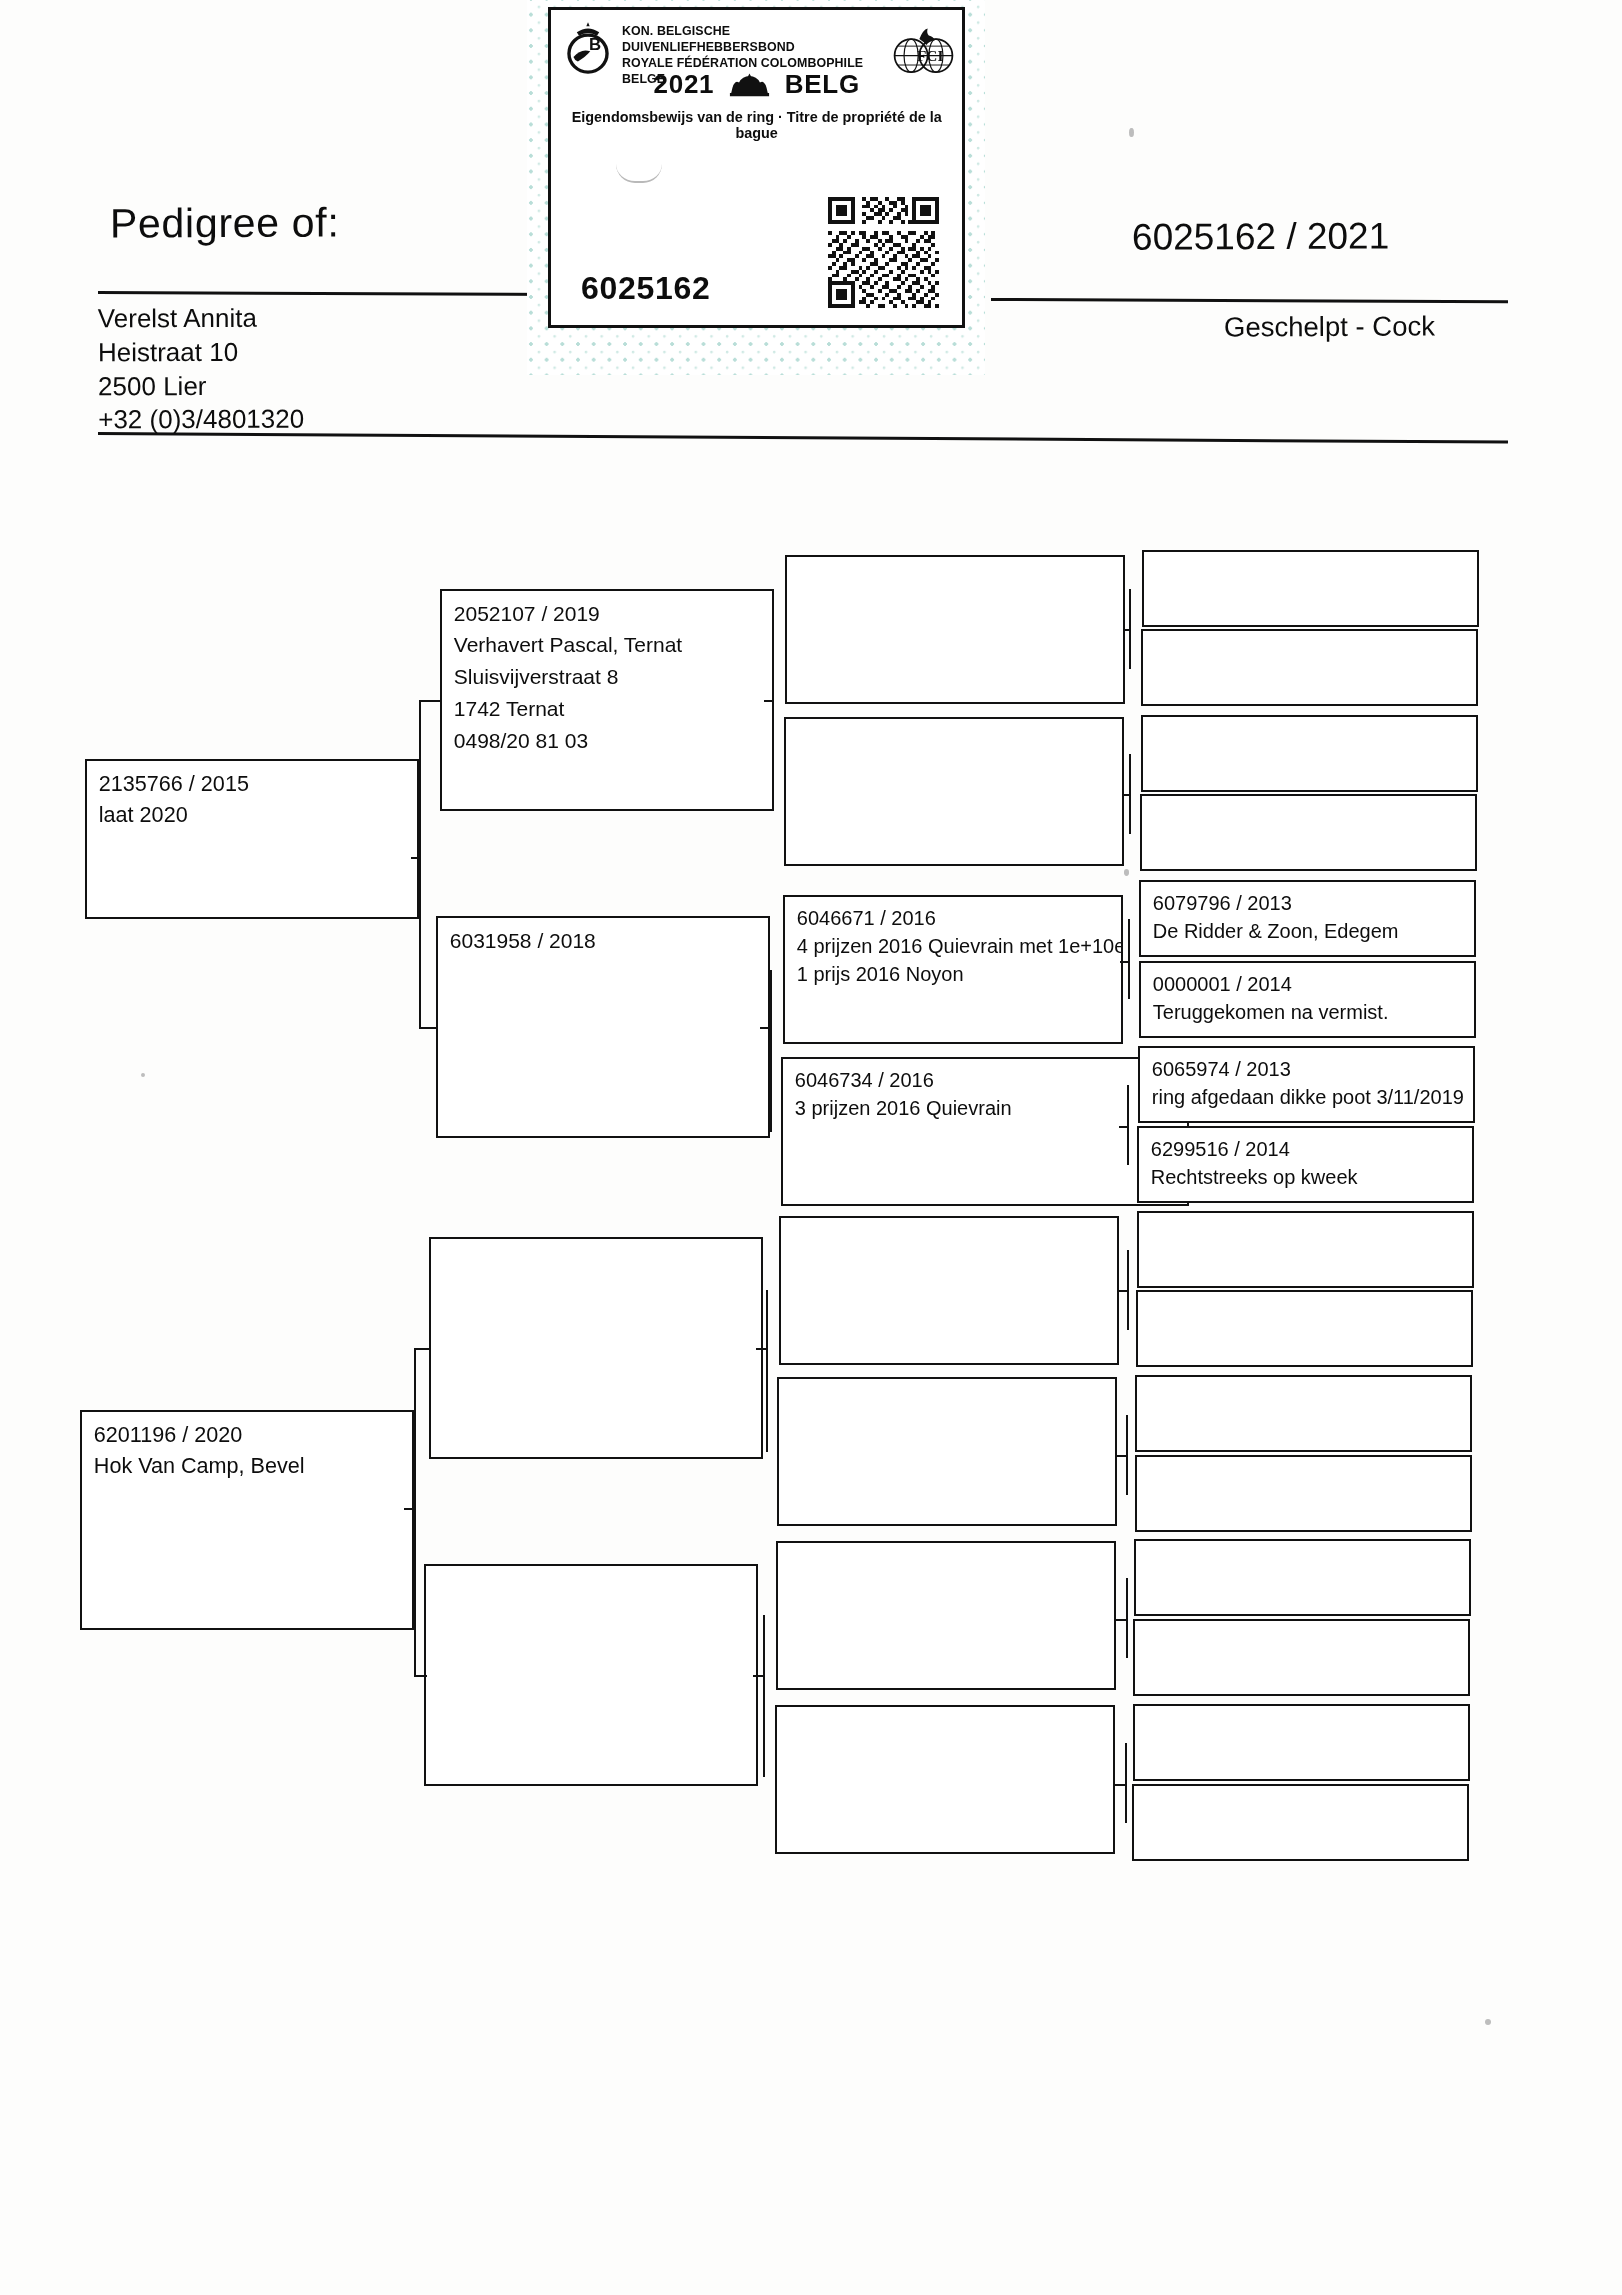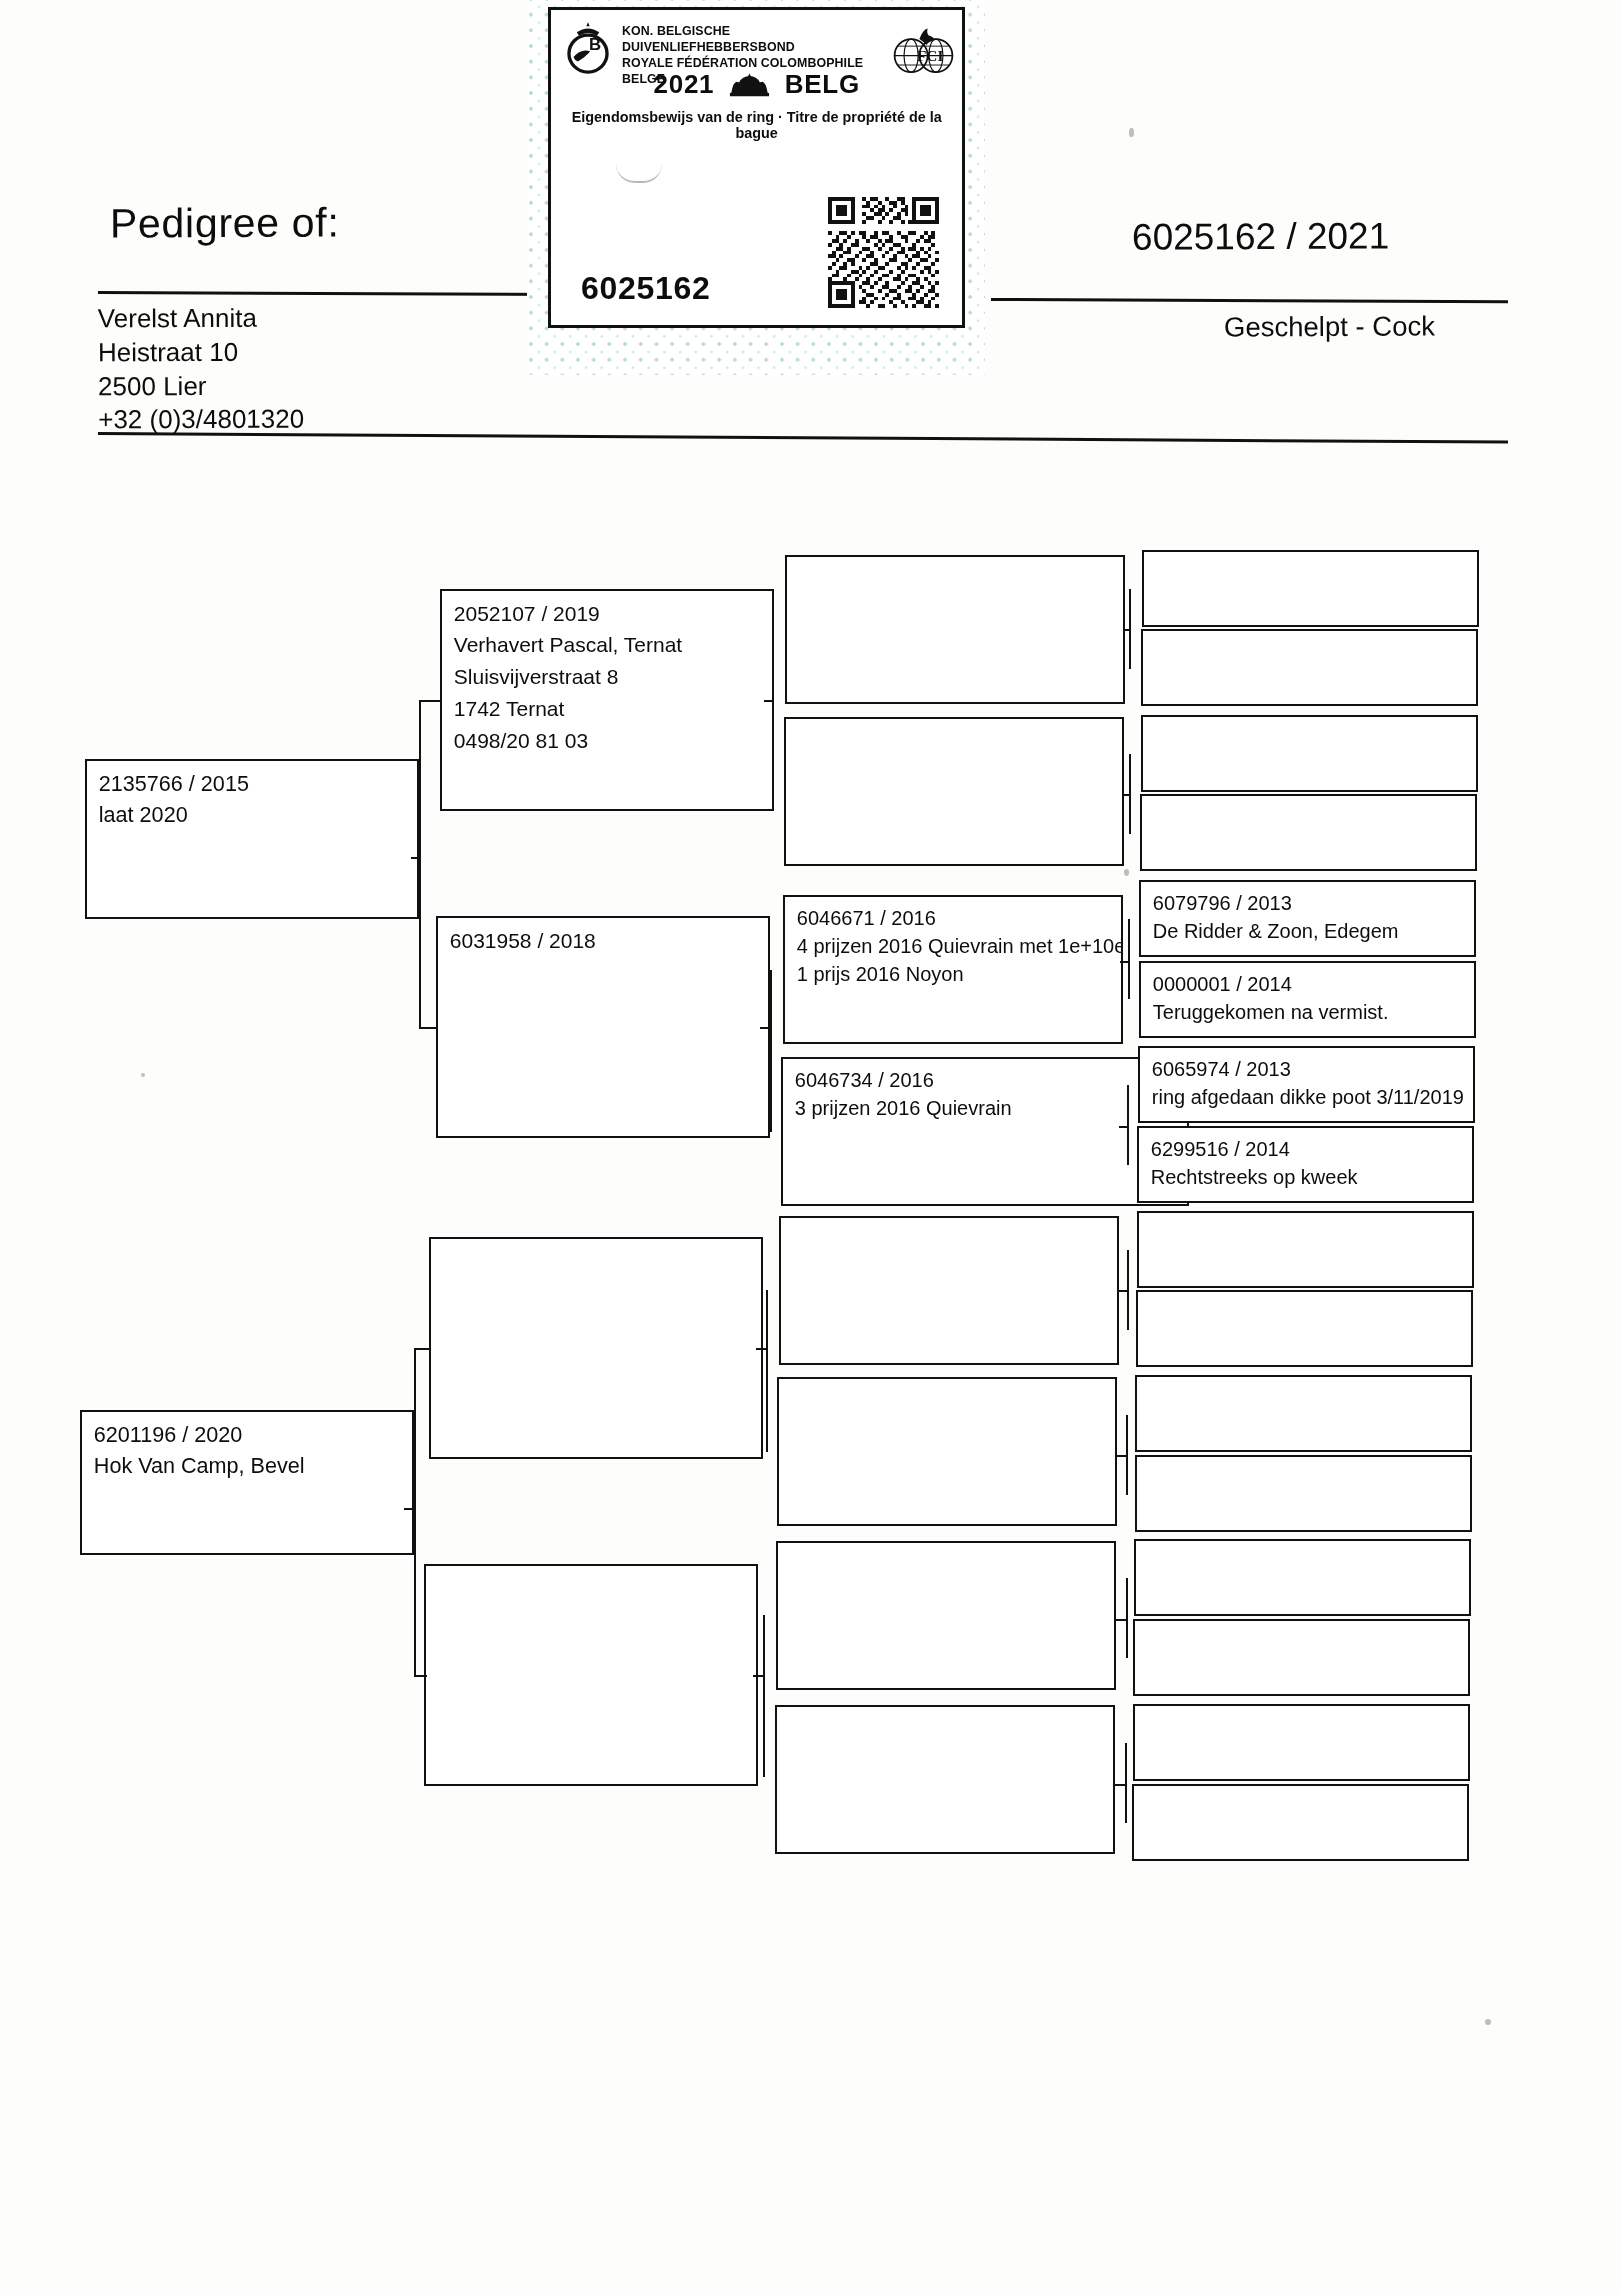--- a/index.html
+++ b/index.html
@@ -367,21 +367,21 @@
 
   <div class="tree">
 
     <div class="node g1" style="left:85px;top:759px;width:334px;height:160px;">
       <div class="txt">
         <div>2135766 / 2015</div>
         <div>laat 2020</div>
       </div>
     </div>
 
-    <div class="node g1" style="left:80px;top:1410px;width:334px;height:145px;">
+    <div class="node g1" style="left:80px;top:1410px;width:334px;height:220px;">
       <div class="txt">
         <div>6201196 / 2020</div>
         <div>Hok Van Camp, Bevel</div>
       </div>
     </div>
 
     <div class="node g2" style="left:440px;top:589px;width:334px;height:222px;">
       <div class="txt">
         <div>2052107 / 2019</div>
         <div>Verhavert Pascal, Ternat</div>

